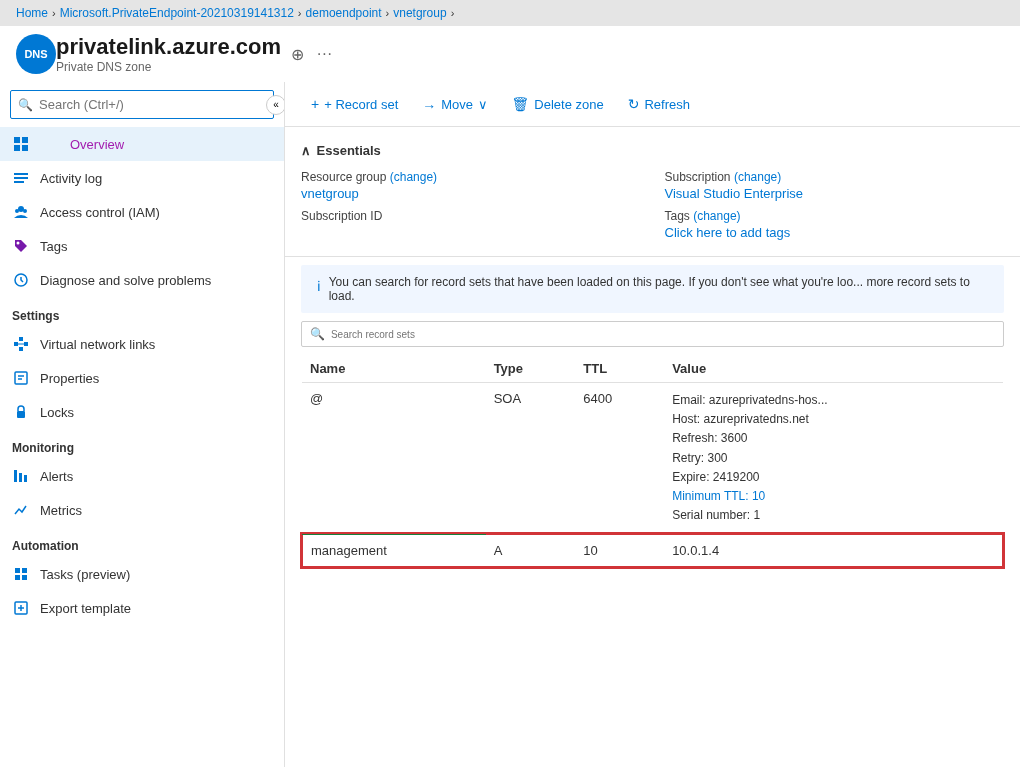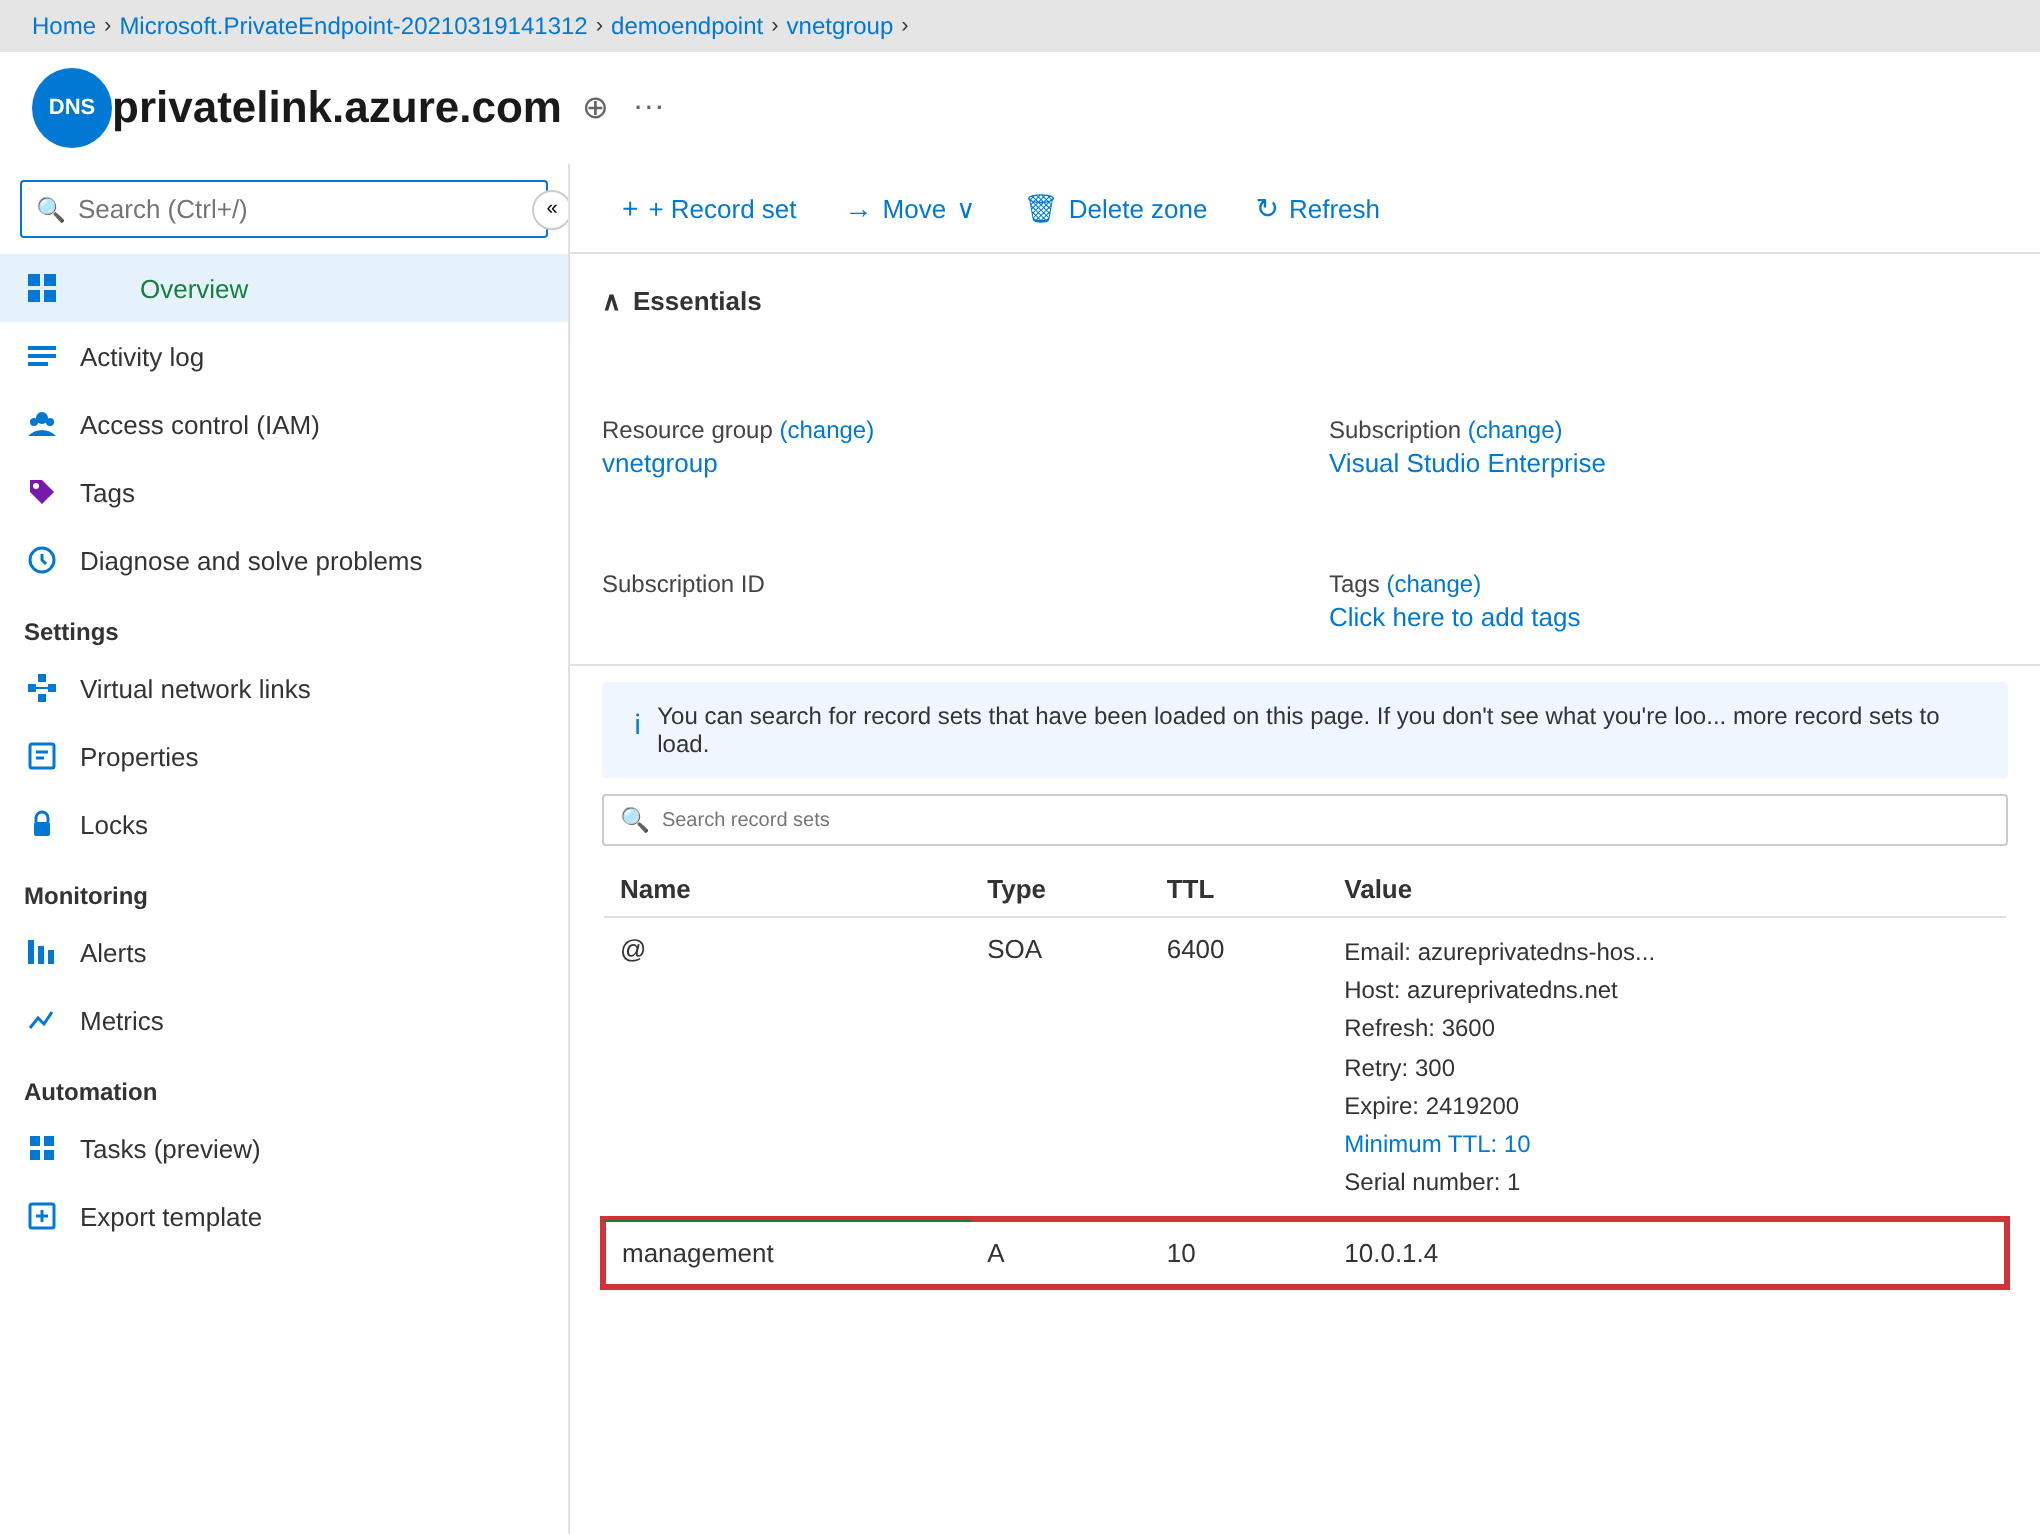--- a/index.html
+++ b/index.html
@@ -27,39 +27,39 @@
     
     
     .sidebar { width: 285px; flex-shrink: 0; border-right: 1px solid #e0e0e0; display: flex; flex-direction: column; overflow-y: auto; background: #fff; }
     
     .search-box { margin: 8px 10px; position: relative; }
     .search-box input { width: 100%; padding: 6px 8px 6px 28px; border: 1px solid #0078d4; border-radius: 2px; font-size: 13px; outline: none; }
     .search-box .search-icon-inner { position: absolute; left: 8px; top: 50%; transform: translateY(-50%); color: #666; font-size: 12px; }
     .collapse-btn { position: absolute; right: -12px; top: 50%; transform: translateY(-50%); background: #fff; border: 1px solid #ccc; border-radius: 50%; width: 20px; height: 20px; display: flex; align-items: center; justify-content: center; cursor: pointer; font-size: 10px; z-index: 10; }
     
     .nav-item { display: flex; align-items: center; gap: 10px; padding: 8px 12px; cursor: pointer; color: #333; font-size: 13px; }
-    .nav-item.active { background: #e6f2fb; color: #15803d; gap: 40px; }
+    .nav-item.active { background: #e6f2fb; color: #a21caf; gap: 40px; }
     .nav-icon { width: 18px; height: 18px; display: flex; align-items: center; justify-content: center; flex-shrink: 0; }
     
     .nav-section-title { font-size: 12px; font-weight: 600; color: #333; padding: 12px 12px 4px 12px; }
     
     
     .content-area { flex: 1; overflow-y: auto; display: flex; flex-direction: column; }
     
     
     .toolbar { display: flex; align-items: center; padding: 8px 16px; gap: 4px; border-bottom: 1px solid #e0e0e0; flex-shrink: 0; }
     .toolbar-btn { display: flex; align-items: center; gap: 5px; padding: 6px 10px; background: none; border: none; cursor: pointer; color: #0078d4; font-size: 13px; }
     .toolbar-btn .btn-icon { font-size: 14px; }
     
     
     .essentials-section { padding: 16px; border-bottom: 1px solid #e0e0e0; }
     .essentials-header { display: flex; align-items: center; gap: 6px; font-size: 13px; font-weight: 600; margin-bottom: 12px; cursor: pointer; }
     .essentials-grid { display: grid; grid-template-columns: 1fr 1fr; gap: 8px 24px; }
     .essentials-item { display: flex; flex-direction: column; gap: 2px; }
-    .essentials-label { font-size: 12px; color: #444; margin-top: 38px; }
+    .essentials-label { font-size: 12px; color: #444; }
     .essentials-label a { color: #0078d4; text-decoration: none; font-size: 12px; }
     .essentials-value { font-size: 13px; }
     .essentials-value a { color: #0078d4; text-decoration: none; }
     
     
     .info-banner { display: flex; align-items: flex-start; gap: 8px; padding: 10px 16px; background: #f0f6ff; margin: 8px 16px; border-radius: 2px; font-size: 12px; color: #333; }
     .info-icon { color: #0078d4; font-size: 14px; flex-shrink: 0; margin-top: 1px; }
     
     
     .recordsets-area { padding: 0 16px; flex: 1; }
@@ -86,20 +86,21 @@
     <a>demoendpoint</a>
     <span class="breadcrumb-sep">›</span>
     <a>vnetgroup</a>
     <span class="breadcrumb-sep">›</span>
   </div>
 
   <div class="resource-header">
     <div class="dns-icon">DNS</div>
     <div class="resource-title-area">
       <div class="resource-name">privatelink.azure.com</div>
+      <div class="resource-type">Private DNS zone</div>
     </div>
     <div class="header-actions">
       <button class="header-icon-btn">⊕</button>
       <button class="header-icon-btn">···</button>
     </div>
   </div>
 
   <div class="main-layout">
 
     <div class="sidebar">

